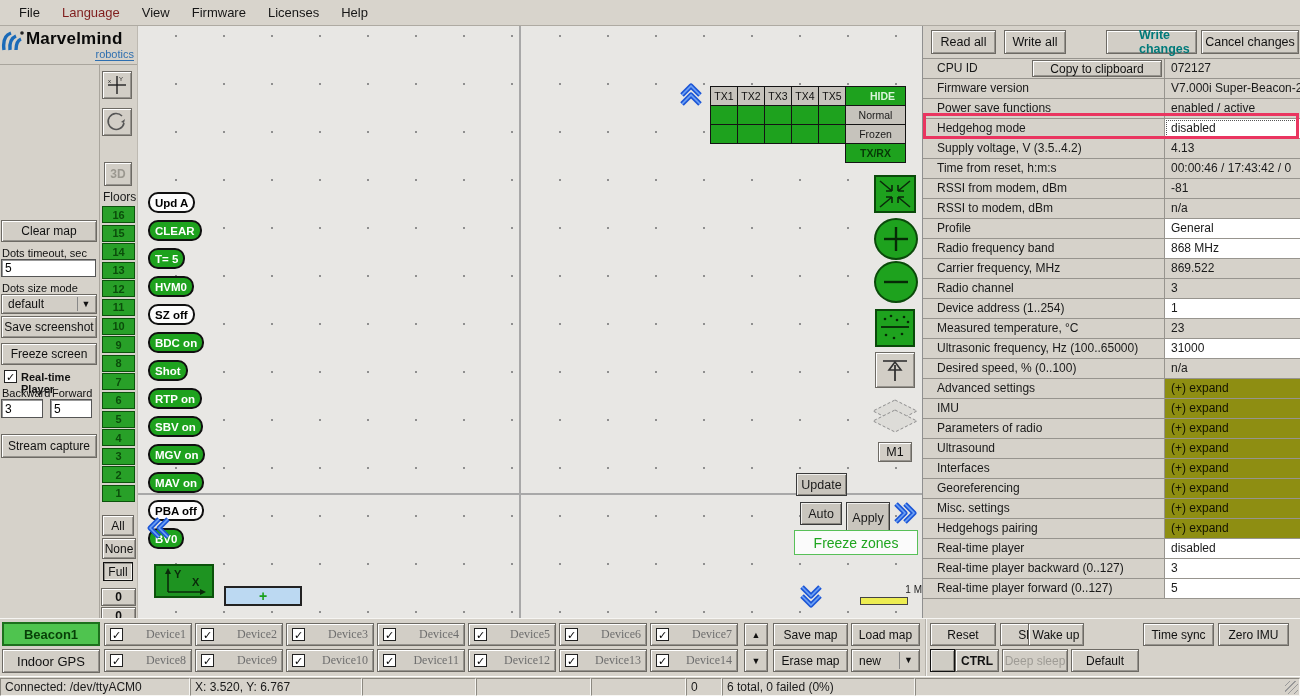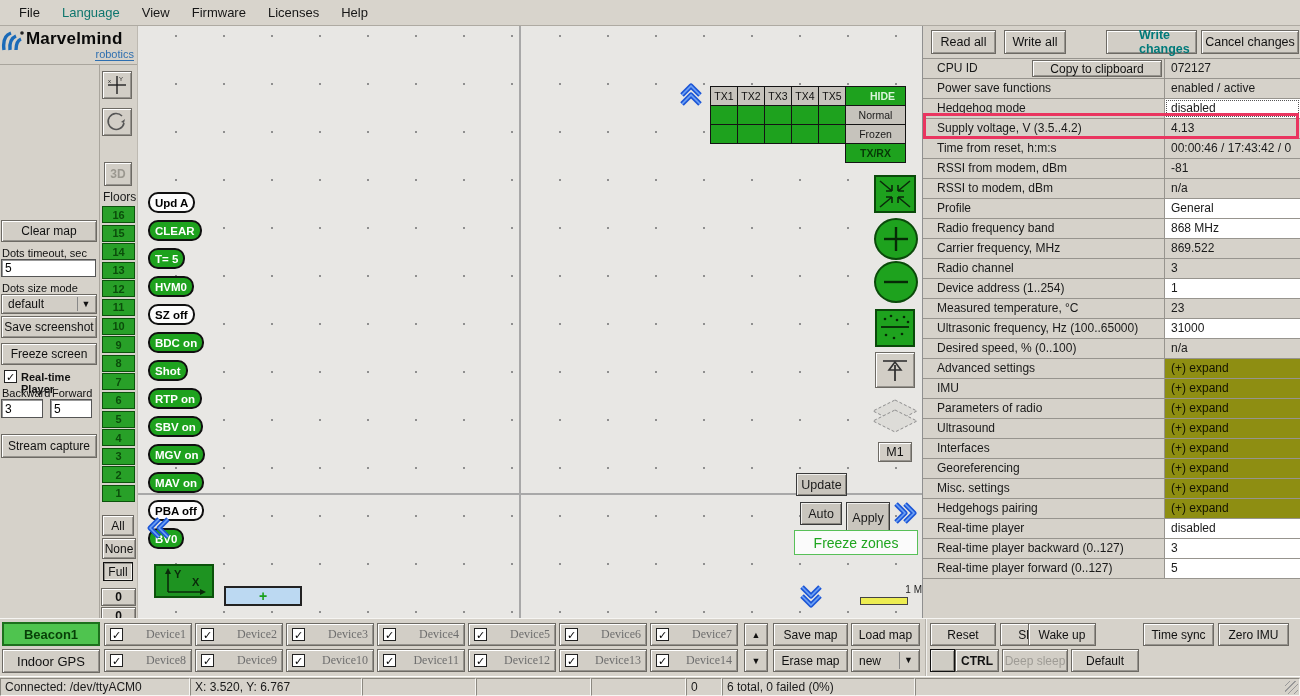--- a/index.html
+++ b/index.html
@@ -2,21 +2,21 @@
 <html><head>
 <meta charset="utf-8">
 <style>
   html,body{margin:0;padding:0;background:#555;}
   .window{position:relative;width:1300px;height:696px;background:#d6d2ca;overflow:hidden;
           font-family:"Liberation Sans",sans-serif;color:#1a1a1a;}
   
   .menubar{position:absolute;left:0;top:0;width:1300px;height:26px;background:#d8d4cc;
            border-bottom:1px solid #aeaaa2;display:flex;align-items:center;padding-left:8px;box-sizing:border-box;}
   .menu-item{padding:0 11px;font-size:13px;line-height:25px;color:#161616;}
-  .menu-item.disabled{color:#0f766e;}
+  .menu-item.disabled{color:#7f1d1d;}
   
   .btn{background:#d2cec6;border:1px solid #111;box-shadow:inset 1px 1px 0 #f7f6f4, inset -1px -1px 0 #8d8a84;
        font-size:12px;color:#111;display:flex;align-items:center;justify-content:center;box-sizing:border-box;cursor:default;}
   .btn.raised{border:1px solid #6d6a64;box-shadow:inset 1px 1px 0 #fff, inset -1px -1px 0 #96938d;}
   .inputbox{background:#fff;border:1px solid #555;box-shadow:inset 1px 1px 0 #999;font-size:12px;
             font-family:"Liberation Sans",sans-serif;padding:0 3px;box-sizing:border-box;}
   .cb{width:13px;height:13px;background:#fff;border:1px solid #222;font-size:11px;line-height:12px;
       text-align:center;color:#000;box-sizing:border-box;flex:none;}
   
   .leftcol{position:absolute;left:0;top:26px;width:137px;height:592px;}
@@ -335,20 +335,24 @@
         <div class="btn raised" style="position: absolute; top: 4px; height: 24px; left: 81px; width: 62px;">Write all</div>
         <div class="btn raised" style="position: absolute; top: 4px; height: 24px; left: 183px; width: 91px; color: rgb(0, 122, 122); font-weight: bold; padding-left: 32px;">Write changes</div>
         <div class="btn raised" style="position: absolute; top: 4px; height: 24px; left: 278px; width: 98px;">Cancel changes</div>
       </div>
     <div class="ptable">
         <div class="prow">
           <div class="pcell-l">CPU ID<div class="btn raised copybtn">Copy to clipboard</div></div>
           <div class="pcell-v">072127</div>
         </div>
         <div class="prow">
+          <div class="pcell-l">Firmware version</div>
+          <div class="pcell-v">V7.000i Super-Beacon-2</div>
+        </div>
+        <div class="prow">
           <div class="pcell-l">Power save functions</div>
           <div class="pcell-v">enabled / active</div>
         </div>
         <div class="prow">
           <div class="pcell-l">Hedgehog mode</div>
           <div class="pcell-v focus">disabled</div>
         </div>
         <div class="prow">
           <div class="pcell-l">Supply voltage, V (3.5..4.2)</div>
           <div class="pcell-v">4.13</div>
@@ -513,21 +517,21 @@
     <div class="btn raised" style="position:absolute;left:773px;top:4px;width:75px;height:23px">Save map</div>
     <div class="btn raised" style="position:absolute;left:851px;top:4px;width:69px;height:23px">Load map</div>
     <div class="btn raised" style="position:absolute;left:773px;top:30px;width:75px;height:23px">Erase map</div>
     <div class="btn raised" style="position:absolute;left:851px;top:30px;width:69px;height:23px;justify-content:flex-start;padding-left:7px">
       <span>new</span>
       <span style="position:absolute;right:2px;top:2px;width:17px;height:17px;border-left:1px solid #888;text-align:center;font-size:9px;line-height:17px">▼</span>
     </div>
     <div class="sep-v" style="left:925px"></div>
     <div class="btn raised" style="position:absolute;left:930px;top:4px;width:66px;height:23px">Reset</div>
     <div class="btn raised" style="position:absolute;left:1000px;top:4px;width:67px;height:23px">Sleep</div>
-    <div class="btn raised" style="position:absolute;left:1028px;top:4px;width:68px;height:23px">Wake up</div>
+    <div class="btn raised" style="position:absolute;left:1028px;top:4px;width:56px;height:23px">Wake up</div>
     <div class="btn raised" style="position:absolute;left:1143px;top:4px;width:71px;height:23px">Time sync</div>
     <div class="btn raised" style="position:absolute;left:1218px;top:4px;width:71px;height:23px">Zero IMU</div>
     <div class="btn" style="position:absolute;left:930px;top:30px;width:25px;height:23px;background:#cfccc4"></div>
     <div class="btn raised" style="position:absolute;left:955px;top:30px;width:44px;height:23px;font-weight:bold">CTRL</div>
     <div class="btn raised" style="position:absolute;left:1002px;top:30px;width:66px;height:23px;color:#9e9b95">Deep sleep</div>
     <div class="btn raised" style="position:absolute;left:1071px;top:30px;width:68px;height:23px">Default</div>
   </div>
 
   <div class="statusbar">
       <div class="seg">Connected: /dev/ttyACM0</div>

